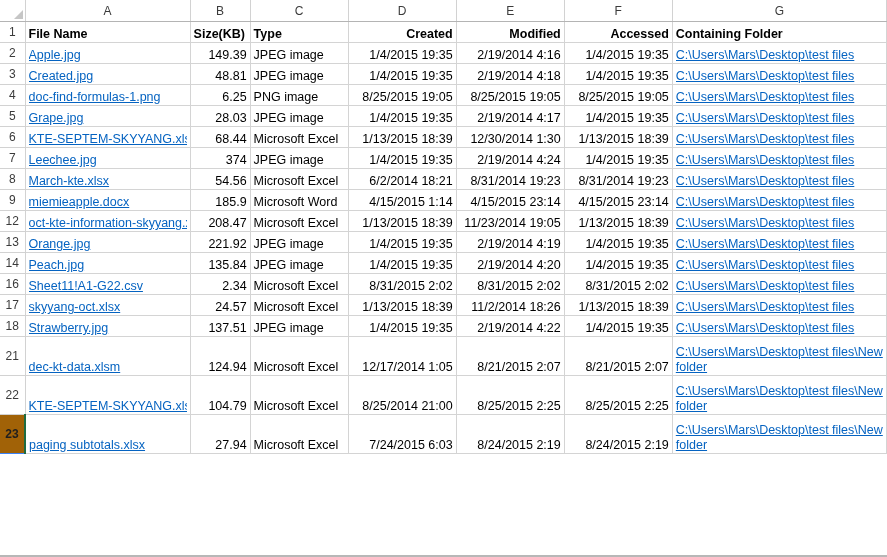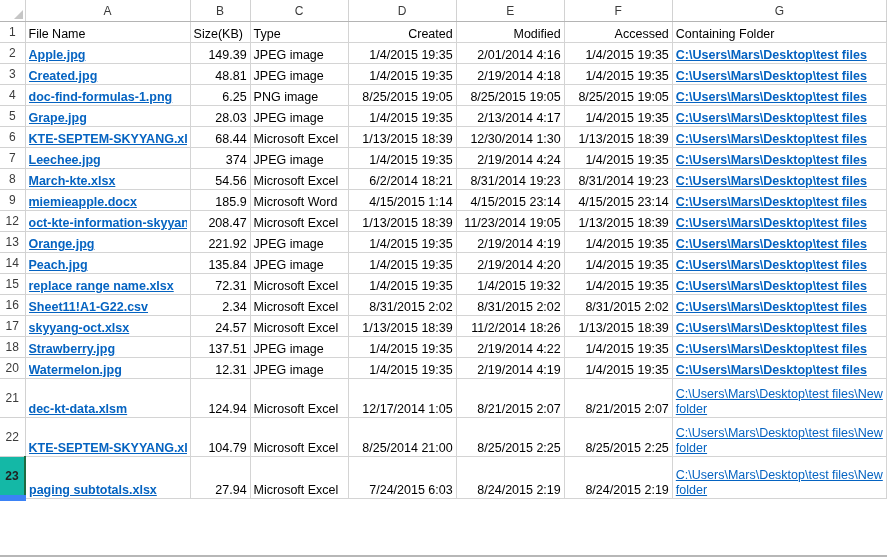--- a/index.html
+++ b/index.html
@@ -68,25 +68,25 @@
     color: #3b3b3b;
     text-align: center;
     vertical-align: middle;
     background: #ffffff;
     border-right: 1px solid #d2d2d2;
     border-bottom: 1px solid #d2d2d2;
     padding: 0;
     overflow: hidden;
   }
   td.rowhead.active {
-    background: #14b8a6;
+    background: #a16207;
     color: #1f1f1f;
     font-weight: bold;
     border-right: 2px solid #1e6b41;
-    border-bottom: 6px solid #3b82f6;
+    border-bottom: 1px solid #3b82f6;
     border-top: 1px solid #b4b4b4;
   }
 
   
   td.cell {
     font-size: 12.5px;
     color: #000000;
     border-right: 1px solid #d4d4d4;
     border-bottom: 1px solid #d4d4d4;
     padding: 0 3px;
@@ -94,38 +94,37 @@
     white-space: nowrap;
     overflow: hidden;
     line-height: 15px;
   }
   td.cell.wrap {
     white-space: normal;
     word-break: break-word;
     margin-left: 30px;
   }
   td.hdrcell {
-    font-weight: normal;
+    font-weight: bold;
     text-align: left;
     vertical-align: bottom;
   }
   td.num { text-align: right; }
   td.txt { text-align: left; }
 
   .link {
     color: #0563c1;
     text-decoration: underline;
     cursor: pointer;
     display: inline;
   }
   .link.clip {
     display: block;
     white-space: nowrap;
     overflow: hidden;
-    font-weight: bold;
   }
 
   
   tr.r-head td { height: 20px; }
   tr.r-norm td { height: 20px; }
   tr.r-tall td { height: 38px; }
 
   .bottom-edge {
     position: absolute;
     left: 0;
@@ -179,21 +178,21 @@
           <td class="cell txt hdrcell">Containing Folder</td>
         </tr>
         <tr class="r-norm">
           <td class="rowhead">2</td>
           <td class="cell txt">
             <span class="link clip">Apple.jpg</span>
           </td>
           <td class="cell num">149.39</td>
           <td class="cell txt">JPEG image</td>
           <td class="cell num">1/4/2015 19:35</td>
-          <td class="cell num">2/01/2014 4:16</td>
+          <td class="cell num">2/19/2014 4:16</td>
           <td class="cell num">1/4/2015 19:35</td>
           <td class="cell txt">
             <span class="link clip">C:\Users\Mars\Desktop\test files</span>
           </td>
         </tr>
         <tr class="r-norm">
           <td class="rowhead">3</td>
           <td class="cell txt">
             <span class="link clip">Created.jpg</span>
           </td>
@@ -221,21 +220,21 @@
           </td>
         </tr>
         <tr class="r-norm">
           <td class="rowhead">5</td>
           <td class="cell txt">
             <span class="link clip">Grape.jpg</span>
           </td>
           <td class="cell num">28.03</td>
           <td class="cell txt">JPEG image</td>
           <td class="cell num">1/4/2015 19:35</td>
-          <td class="cell num">2/13/2014 4:17</td>
+          <td class="cell num">2/19/2014 4:17</td>
           <td class="cell num">1/4/2015 19:35</td>
           <td class="cell txt">
             <span class="link clip">C:\Users\Mars\Desktop\test files</span>
           </td>
         </tr>
         <tr class="r-norm">
           <td class="rowhead">6</td>
           <td class="cell txt">
             <span class="link clip">KTE-SEPTEM-SKYYANG.xlsx</span>
           </td>
@@ -326,34 +325,20 @@
           <td class="cell num">135.84</td>
           <td class="cell txt">JPEG image</td>
           <td class="cell num">1/4/2015 19:35</td>
           <td class="cell num">2/19/2014 4:20</td>
           <td class="cell num">1/4/2015 19:35</td>
           <td class="cell txt">
             <span class="link clip">C:\Users\Mars\Desktop\test files</span>
           </td>
         </tr>
         <tr class="r-norm">
-          <td class="rowhead">15</td>
-          <td class="cell txt">
-            <span class="link clip">replace range name.xlsx</span>
-          </td>
-          <td class="cell num">72.31</td>
-          <td class="cell txt">Microsoft Excel</td>
-          <td class="cell num">1/4/2015 19:35</td>
-          <td class="cell num">1/4/2015 19:32</td>
-          <td class="cell num">1/4/2015 19:35</td>
-          <td class="cell txt">
-            <span class="link clip">C:\Users\Mars\Desktop\test files</span>
-          </td>
-        </tr>
-        <tr class="r-norm">
           <td class="rowhead">16</td>
           <td class="cell txt">
             <span class="link clip">Sheet11!A1-G22.csv</span>
           </td>
           <td class="cell num">2.34</td>
           <td class="cell txt">Microsoft Excel</td>
           <td class="cell num">8/31/2015 2:02</td>
           <td class="cell num">8/31/2015 2:02</td>
           <td class="cell num">8/31/2015 2:02</td>
           <td class="cell txt">
@@ -376,34 +361,20 @@
         </tr>
         <tr class="r-norm">
           <td class="rowhead">18</td>
           <td class="cell txt">
             <span class="link clip">Strawberry.jpg</span>
           </td>
           <td class="cell num">137.51</td>
           <td class="cell txt">JPEG image</td>
           <td class="cell num">1/4/2015 19:35</td>
           <td class="cell num">2/19/2014 4:22</td>
-          <td class="cell num">1/4/2015 19:35</td>
-          <td class="cell txt">
-            <span class="link clip">C:\Users\Mars\Desktop\test files</span>
-          </td>
-        </tr>
-        <tr class="r-norm">
-          <td class="rowhead">20</td>
-          <td class="cell txt">
-            <span class="link clip">Watermelon.jpg</span>
-          </td>
-          <td class="cell num">12.31</td>
-          <td class="cell txt">JPEG image</td>
-          <td class="cell num">1/4/2015 19:35</td>
-          <td class="cell num">2/19/2014 4:19</td>
           <td class="cell num">1/4/2015 19:35</td>
           <td class="cell txt">
             <span class="link clip">C:\Users\Mars\Desktop\test files</span>
           </td>
         </tr>
         <tr class="r-tall">
           <td class="rowhead">21</td>
           <td class="cell txt">
             <span class="link clip">dec-kt-data.xlsm</span>
           </td>

